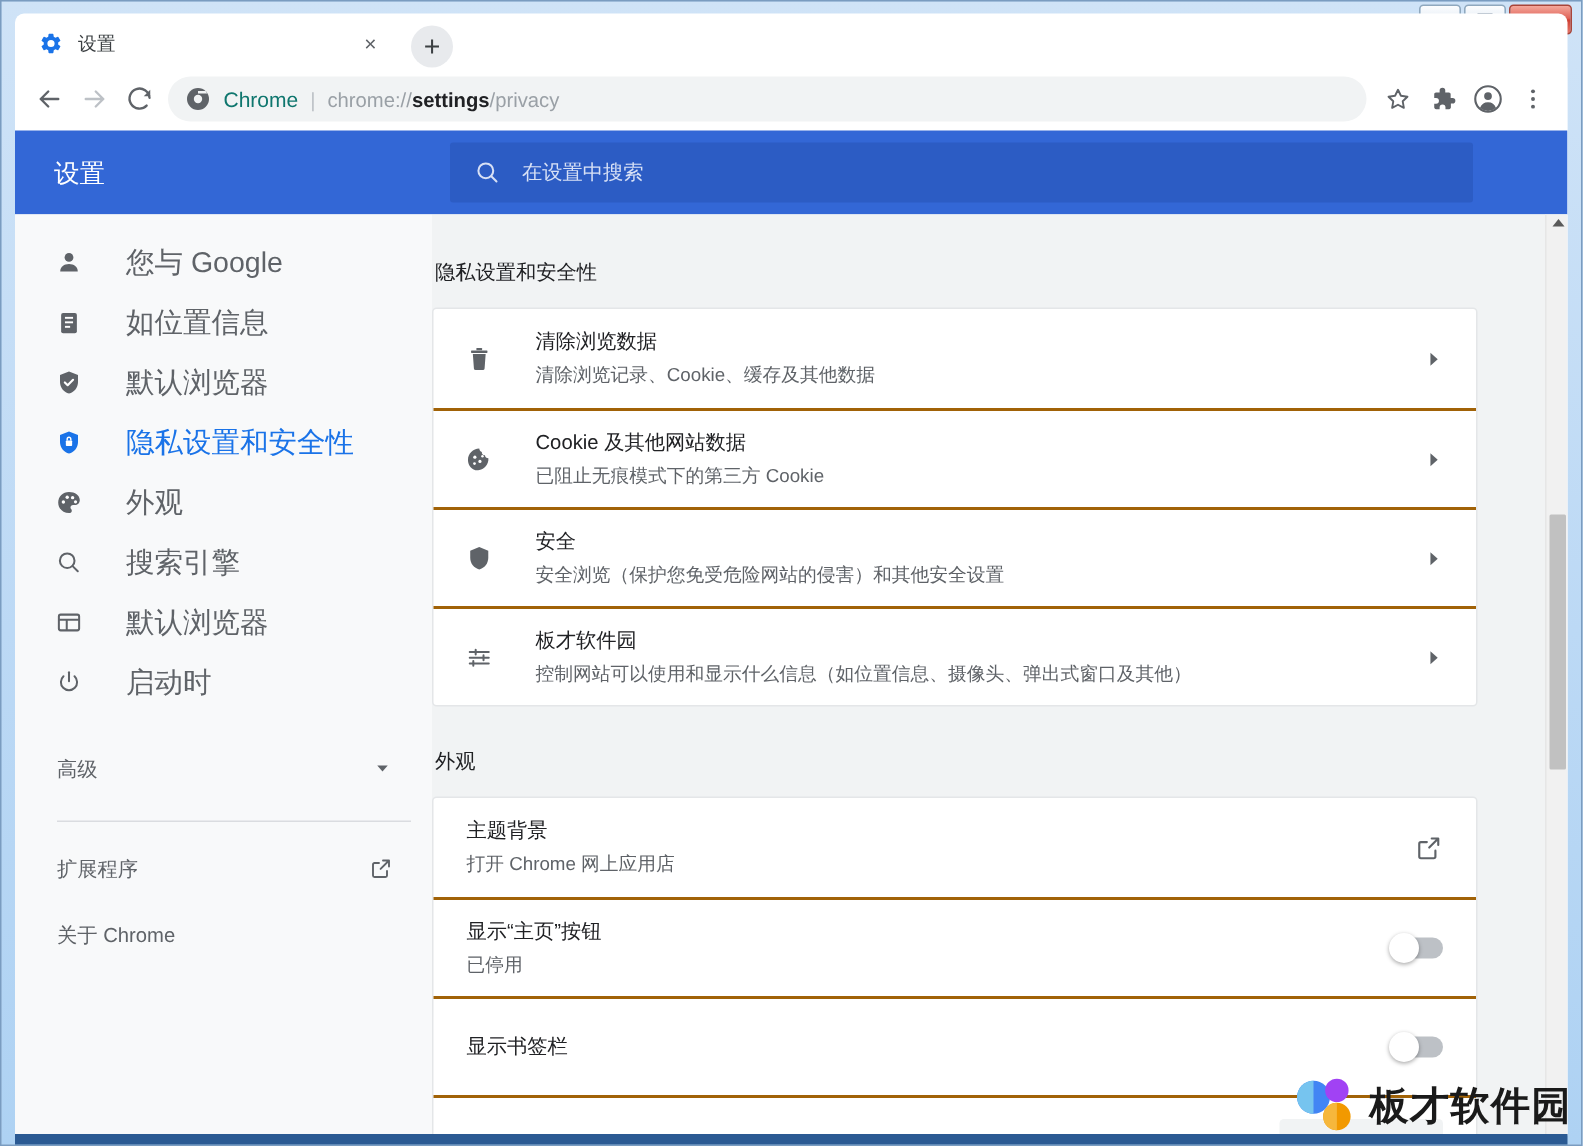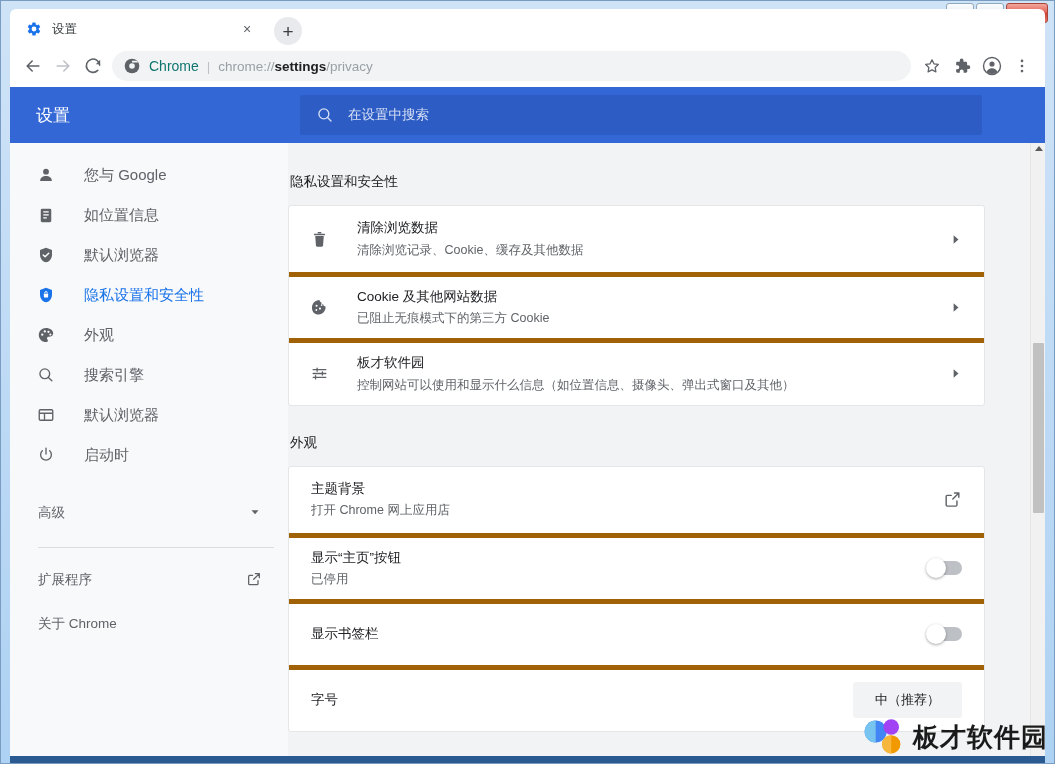--- a/index.html
+++ b/index.html
@@ -137,21 +137,21 @@
     display: flex; background: #f1f3f4;
   }
   .sidebar {
     width: 278px; flex: 0 0 278px;
     background: #f8f9fa;
     padding-top: 12px;
     border-right: none;
   }
   .nav-item {
     height: 40px; display: flex; align-items: center;
-    padding-left: 26px; color: #5f6368; font-size: 15px;
+    padding-left: 26px; color: #5f6368; font-size: 19px;
   }
   .nav-item .nav-ico {
     width: 20px; height: 20px; flex: 0 0 20px; margin-right: 28px;
     display: flex; align-items: center; justify-content: center;
   }
   .nav-item.active { color: #1a73e8; }
   .nav-item.active .nav-ico { color: #1a73e8; }
   .nav-adv {
     height: 48px; display: flex; align-items: center;
     padding: 0 26px 0 28px; color: #5f6368; font-size: 13.5px;
@@ -177,21 +177,21 @@
   }
   .section-head.second { margin-top: 28px; }
   .card {
     background: #fff;
     border: 1px solid #e4e6e8;
     border-radius: 3px;
   }
   .row {
     display: flex; align-items: center;
     min-height: 66px; padding: 10px 22px 10px 20px;
-    border-top: 5px solid #a16207;
+    border-top: 2px solid #a16207;
   }
   .row:first-child { border-top: none; }
   .row-ico {
     width: 20px; flex: 0 0 20px; margin-right: 28px;
     display: flex; align-items: center; justify-content: center;
     color: #5f6368;
   }
   .row-text { flex: 1; min-width: 0; }
   .row-title { font-size: 13.5px; color: #202124; line-height: 1.5; }
   .row-sub { font-size: 12.5px; color: #5f6368; line-height: 1.6; margin-top: 1px; }
@@ -507,20 +507,36 @@
                 <div class="row-title">Cookie 及其他网站数据</div>
                 <div class="row-sub">已阻止无痕模式下的第三方 Cookie</div>
               </div>
               <span class="row-arrow">
                 <svg width="13" height="13" viewBox="0 0 24 24">
                     <path fill="#5f6368" d="M8.5 4l9 8-9 8z"></path>
                   </svg>
               </span>
             </div>
 
+            <div class="row">
+              <span class="row-ico">
+                <svg width="19" height="19" viewBox="0 0 24 24">
+                    <path fill="#5f6368" d="M12 2.2l7.6 3v6c0 4.8-3.2 8.8-7.6 9.8-4.4-1-7.6-5-7.6-9.8v-6z"></path>
+                  </svg>
+              </span>
+              <div class="row-text">
+                <div class="row-title">安全</div>
+                <div class="row-sub">安全浏览（保护您免受危险网站的侵害）和其他安全设置</div>
+              </div>
+              <span class="row-arrow">
+                <svg width="13" height="13" viewBox="0 0 24 24">
+                    <path fill="#5f6368" d="M8.5 4l9 8-9 8z"></path>
+                  </svg>
+              </span>
+            </div>
 
             <div class="row">
               <span class="row-ico">
                 <svg width="19" height="19" viewBox="0 0 24 24" stroke="#5f6368" stroke-width="1.7" stroke-linecap="round">
                   <path d="M4 7.2h16M4 12h16M4 16.8h16"></path>
                   <path d="M9 5.2v4M15.6 10v4M7 14.8v4"></path>
                 </svg>
               </span>
               <div class="row-text">
                 <div class="row-title">板才软件园</div>

